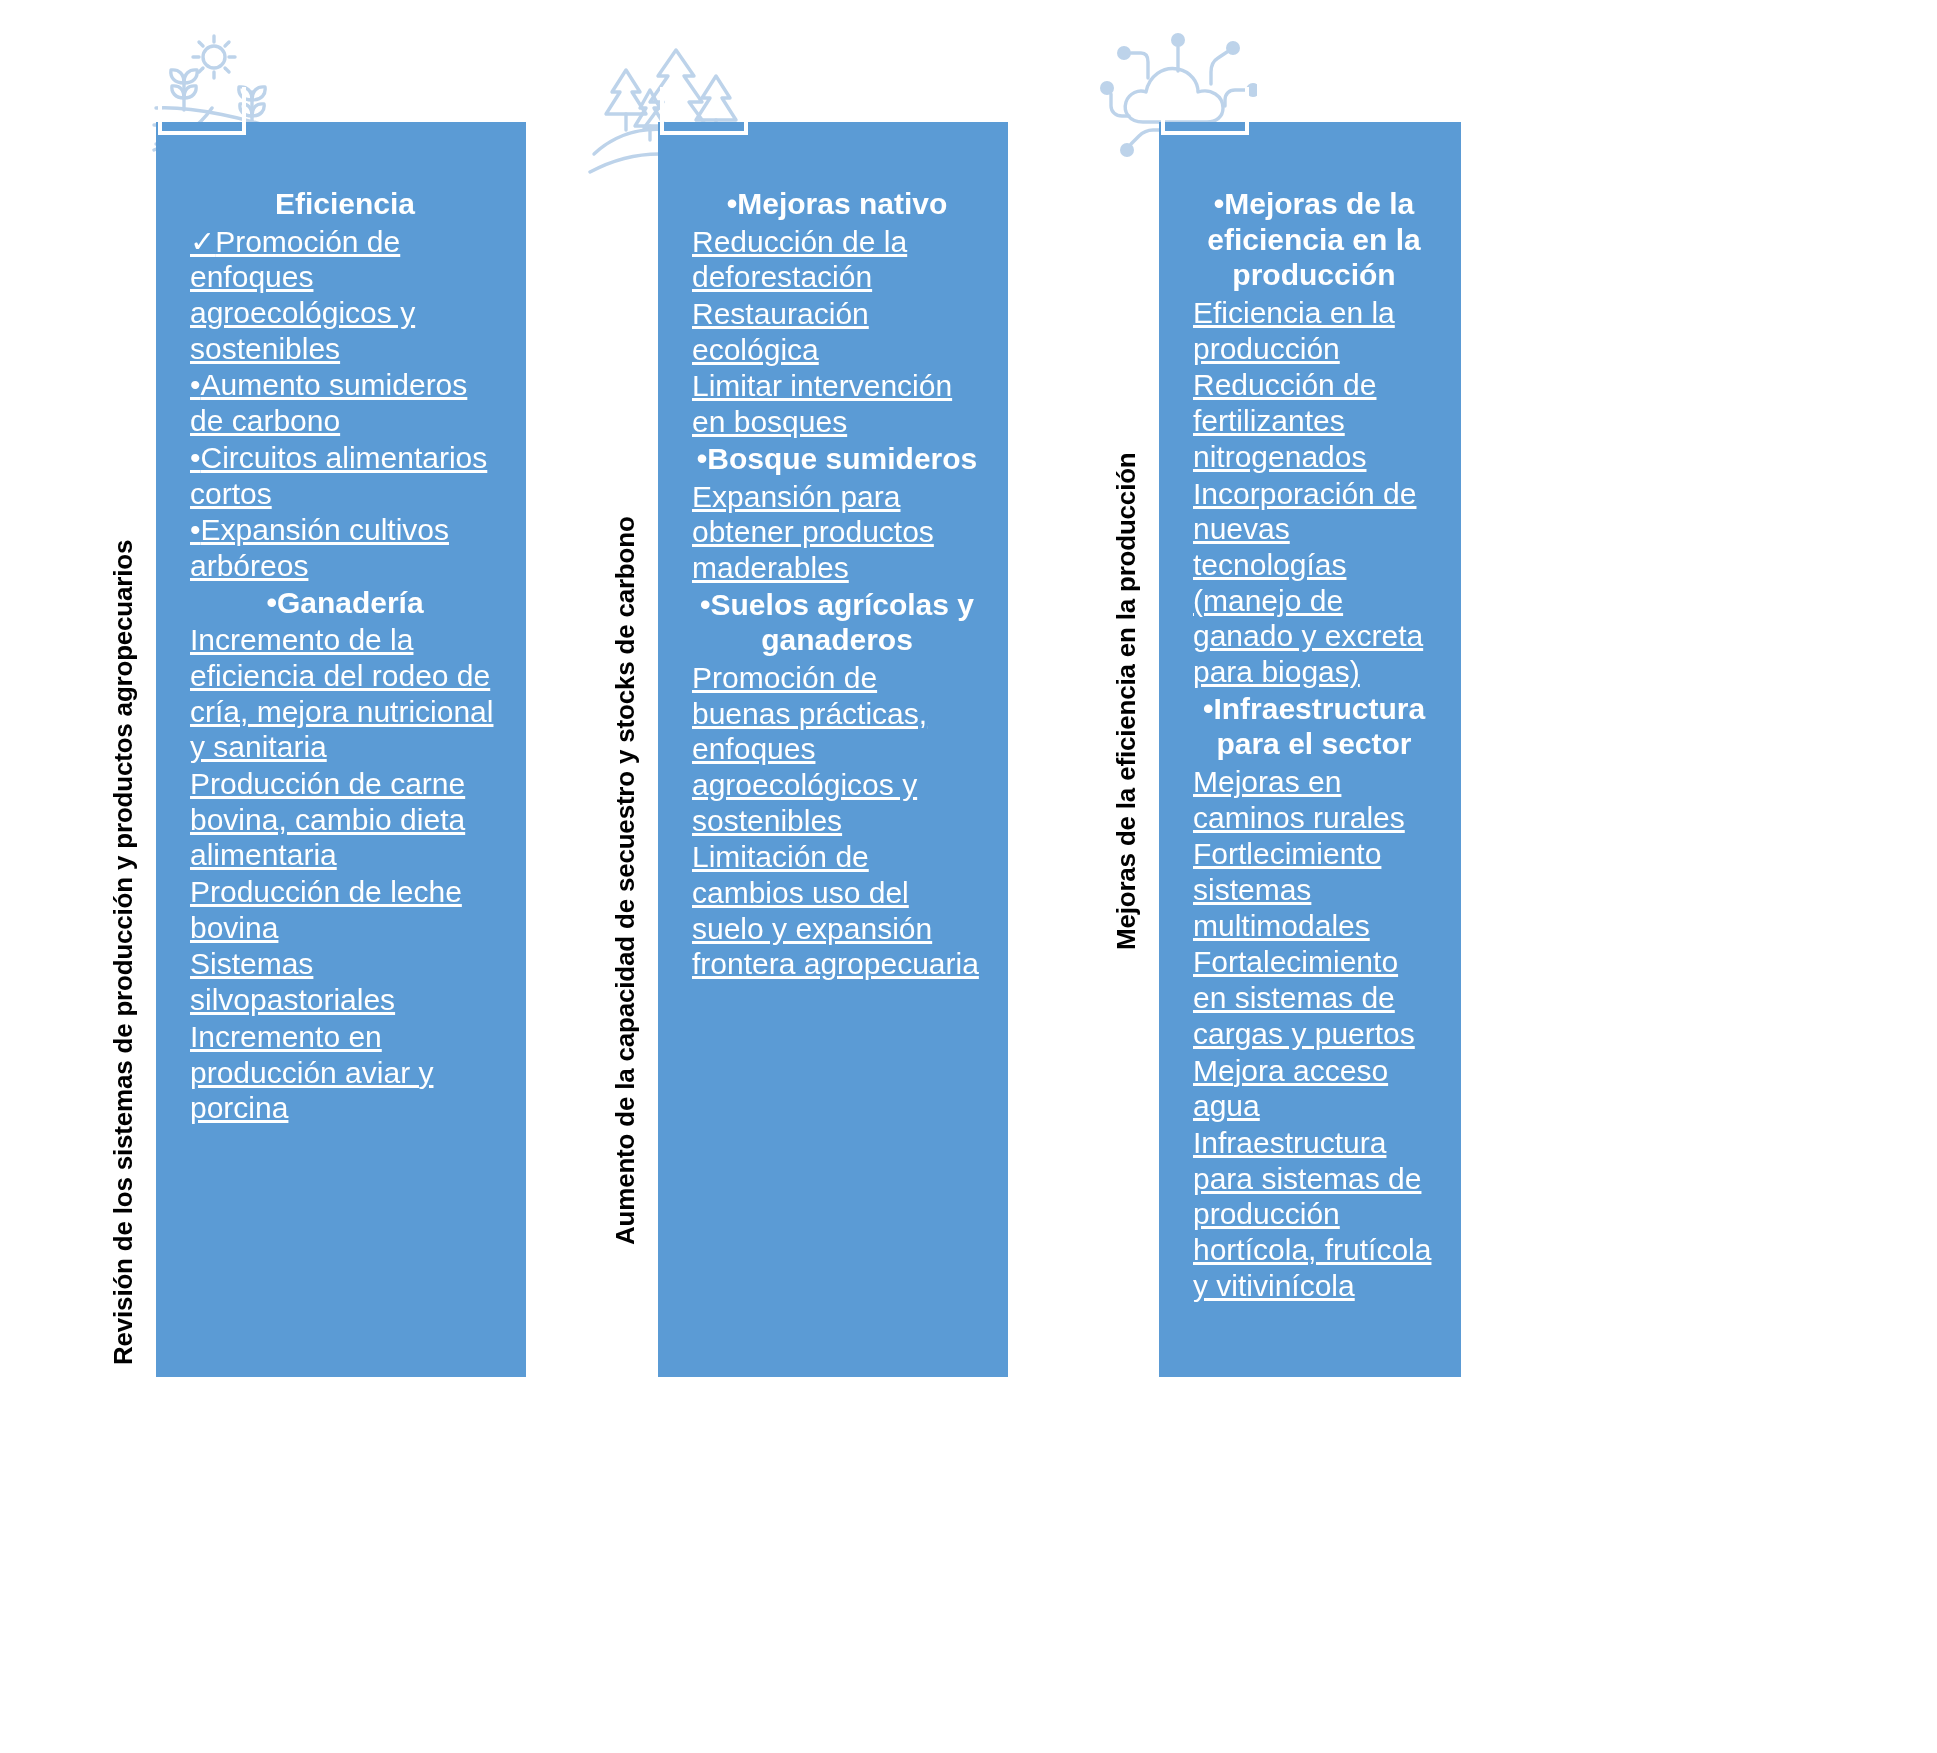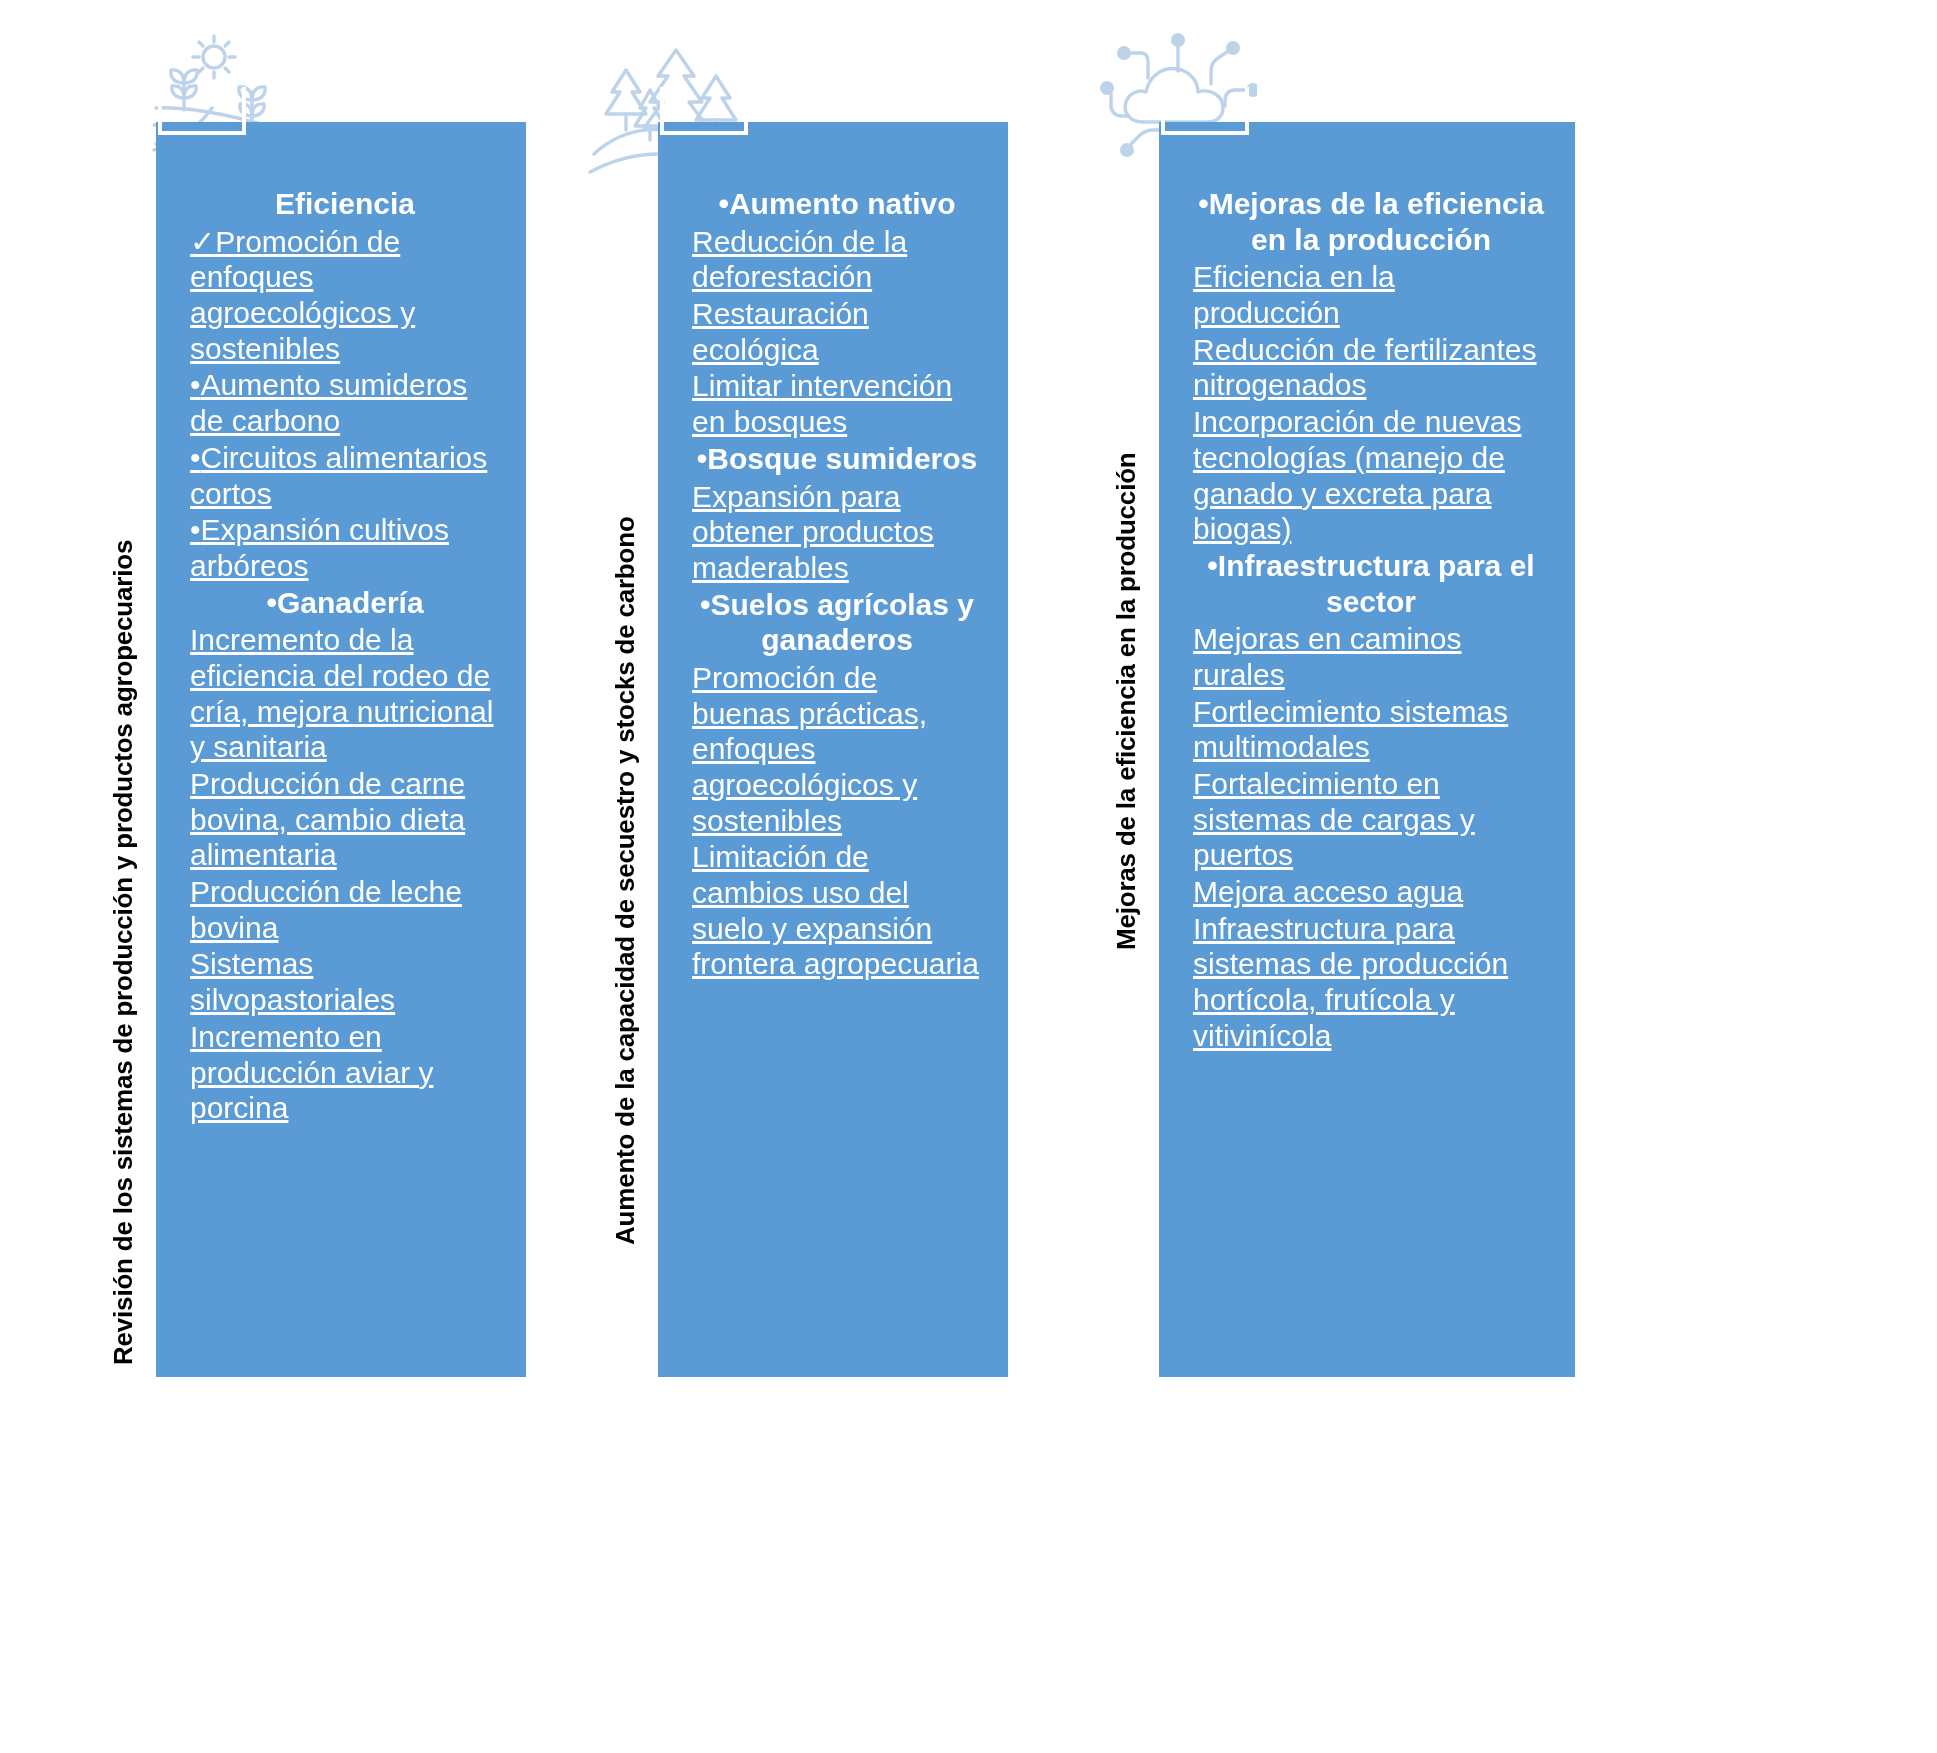--- a/index.html
+++ b/index.html
@@ -47,21 +47,21 @@
 
   
   .panel{
     position:relative;
     background:#5b9bd5;
     box-sizing:border-box;
     padding:64px 26px 30px 34px;
   }
   .panel.c1{width:370px;height:1255px;margin-top:122px;}
   .panel.c2{width:350px;height:1255px;margin-top:122px;}
-  .panel.c3{width:416px;height:1255px;margin-top:122px;}
+  .panel.c3{width:302px;height:1255px;margin-top:122px;}
 
   
   .icon-badge{
     position:absolute;
     top:-35px;left:2px;
     width:88px;height:48px;
     border:4px solid #ffffff;
     border-top:none;
     box-sizing:border-box;
     pointer-events:none;
@@ -193,21 +193,21 @@
           <path d="M6 122 C34 96 70 92 108 104 C132 112 150 122 162 132"></path>
           <path d="M2 140 C28 126 60 118 96 124"></path>
         </svg>
       </div>
 
       <div class="panel c2">
         <div class="icon-badge"></div>
 
         <div class="blk">
           <div class="hd">
-            <span class="mk">•</span><span>Aumento nativo</span>
+            <span class="mk">•</span><span>Mejoras nativo</span>
           </div>
           <div class="li"><span class="mk"></span><span>Reducción de la deforestación</span></div>
           <div class="li"><span class="mk"></span><span>Restauración ecológica</span></div>
           <div class="li"><span class="mk"></span><span>Limitar intervención en bosques</span></div>
 
           <div class="hd">
             <span class="mk">•</span><span>Bosque sumideros</span>
           </div>
           <div class="li"><span class="mk"></span><span>Expansión para obtener productos maderables</span></div>
 

